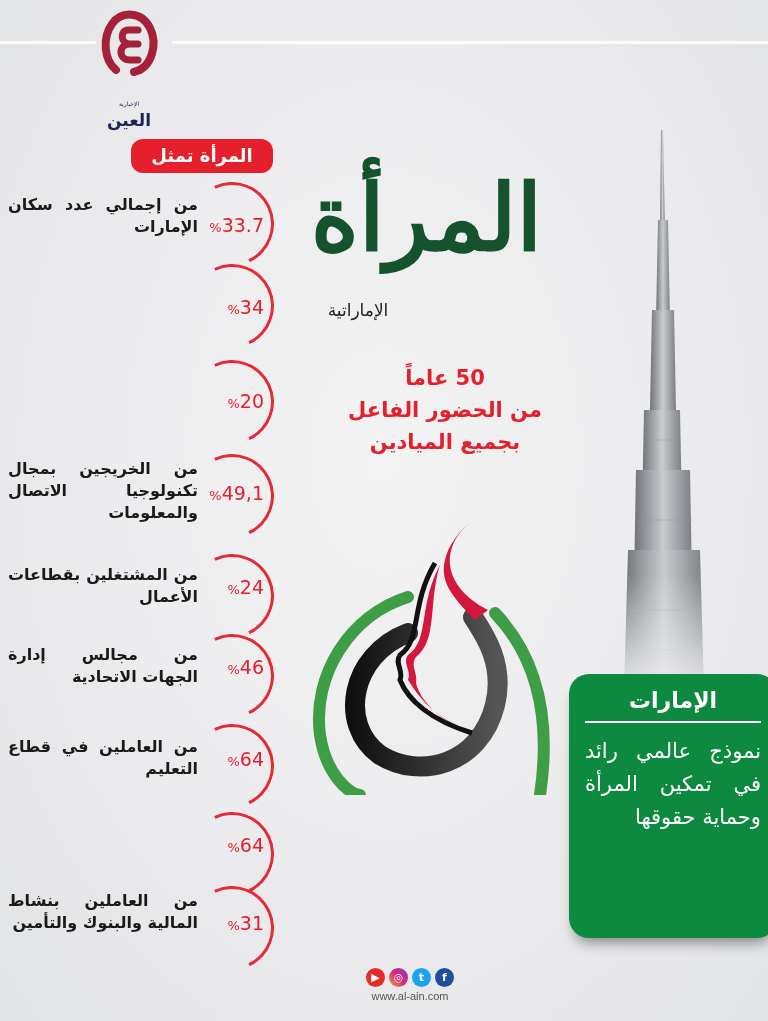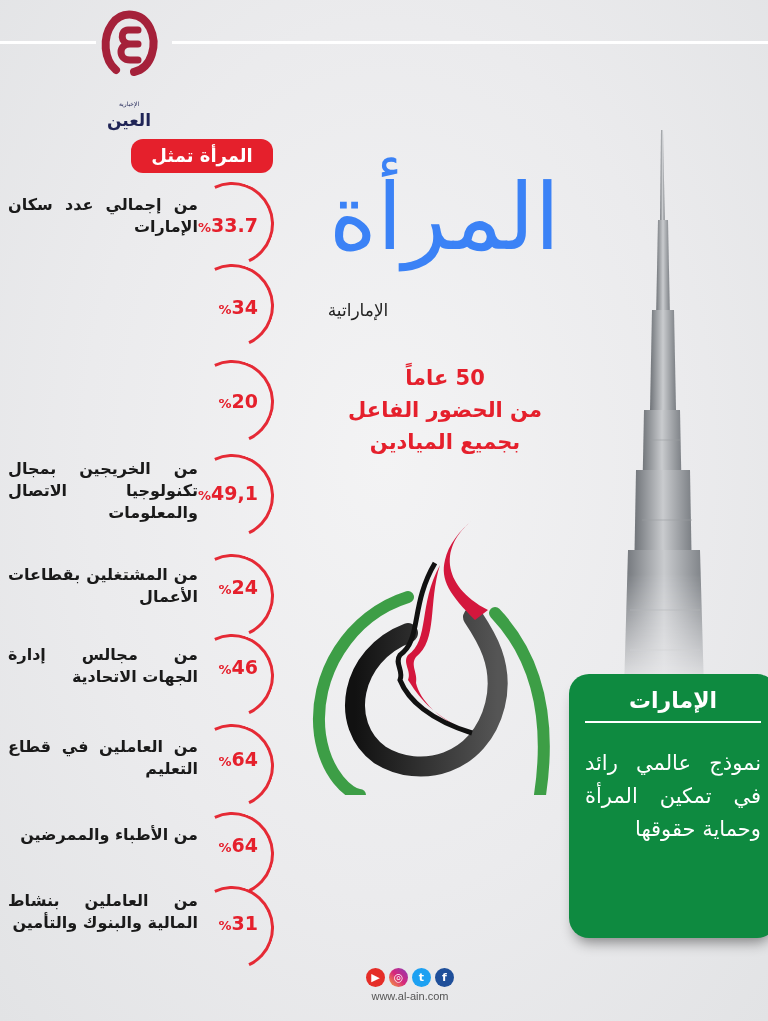--- a/index.html
+++ b/index.html
@@ -33,33 +33,33 @@
   }
   .stat .arc {
     position: absolute; right: 6px; width: 84px; height: 84px;
     border-radius: 50%;
     border: 3px solid transparent;
     border-top-color: #e5202c; border-right-color: #e5202c;
     transform: rotate(20deg);
     opacity: 0.95;
   }
   .stat .pct {
-    position: absolute; right: 22px; color: #e5202c; font-weight: bold;
+    position: absolute; right: 16px; color: #e5202c; font-weight: normal;
     font-size: 19px; direction: rtl; white-space: nowrap;
   }
   .stat .pct .sym { font-size: 13px; }
   .stat .desc {
     position: absolute; right: 82px; width: 190px; text-align: justify;
     text-align-last: right; color: #1a1a1a; font-size: 16px; line-height: 22px;
     font-weight: bold;
   }
   .title-calli {
-    position: absolute; left: 330px; top: 118px; width: 230px; height: 200px;
-    direction: rtl; color: #3b82f6; font-family: "DejaVu Serif", serif;
-    font-size: 92px; font-weight: normal; text-align: center; line-height: 200px;
+    position: absolute; left: 312px; top: 118px; width: 230px; height: 200px;
+    direction: rtl; color: #14532d; font-family: "DejaVu Serif", serif;
+    font-size: 92px; font-weight: bold; text-align: center; line-height: 200px;
   }
   .title-sub {
     position: absolute; left: 308px; top: 300px; width: 100px; direction: rtl;
     font-family: "DejaVu Serif", serif; font-size: 17px; color: #222; text-align: center;
   }
   .tagline {
     position: absolute; left: 320px; top: 362px; width: 250px; direction: rtl;
     text-align: center; color: #e5202c; font-weight: bold; font-size: 21px; line-height: 32px;
   }
   .emblem { position: absolute; left: 290px; top: 505px; width: 280px; height: 290px; }
@@ -68,21 +68,21 @@
     position: absolute; left: 569px; top: 674px; width: 208px; height: 264px;
     background: #0e8a40; border-radius: 20px; direction: rtl; color: #fff;
     box-shadow: 0 10px 14px -6px rgba(0,0,0,0.45);
     padding: 14px 16px 0 16px;
   }
   .green-card .card-title {
     font-weight: bold; font-size: 22px; text-align: center; padding-bottom: 8px;
     border-bottom: 2px solid #fff;
   }
   .green-card .card-body {
-    margin-top: 24px; font-size: 21px; line-height: 33px; text-align: justify;
+    margin-top: 12px; font-size: 21px; line-height: 33px; text-align: justify;
     text-align-last: right;
   }
   .social {
     position: absolute; left: 366px; top: 968px; display: flex; gap: 4px;
   }
   .social span {
     width: 19px; height: 19px; border-radius: 50%; display: inline-flex;
     align-items: center; justify-content: center; color: #fff; font-size: 11px; font-weight: bold;
   }
   .site {
@@ -143,21 +143,20 @@
 
 <div class="stat" style="top:730px;height:60px;">
   <div class="arc" style="top:-6px;"></div>
   <div class="pct" style="top:18px;"><span class="sym">%</span><span>64</span></div>
   <div class="desc" style="top:6px;">من العاملين في قطاع التعليم</div>
 </div>
 
 <div class="stat" style="top:818px;height:60px;">
   <div class="arc" style="top:-6px;"></div>
   <div class="pct" style="top:16px;"><span class="sym">%</span><span>64</span></div>
-  <div class="desc" style="top:6px;">من الأطباء والممرضين</div>
 </div>
 
 <div class="stat" style="top:890px;height:70px;">
   <div class="arc" style="top:-4px;"></div>
   <div class="pct" style="top:22px;"><span class="sym">%</span><span>31</span></div>
   <div class="desc" style="top:0px;">من العاملين بنشاط المالية والبنوك والتأمين</div>
 </div>
 
 <div class="title-calli">المرأة</div>
 <div class="title-sub">الإماراتية</div>

